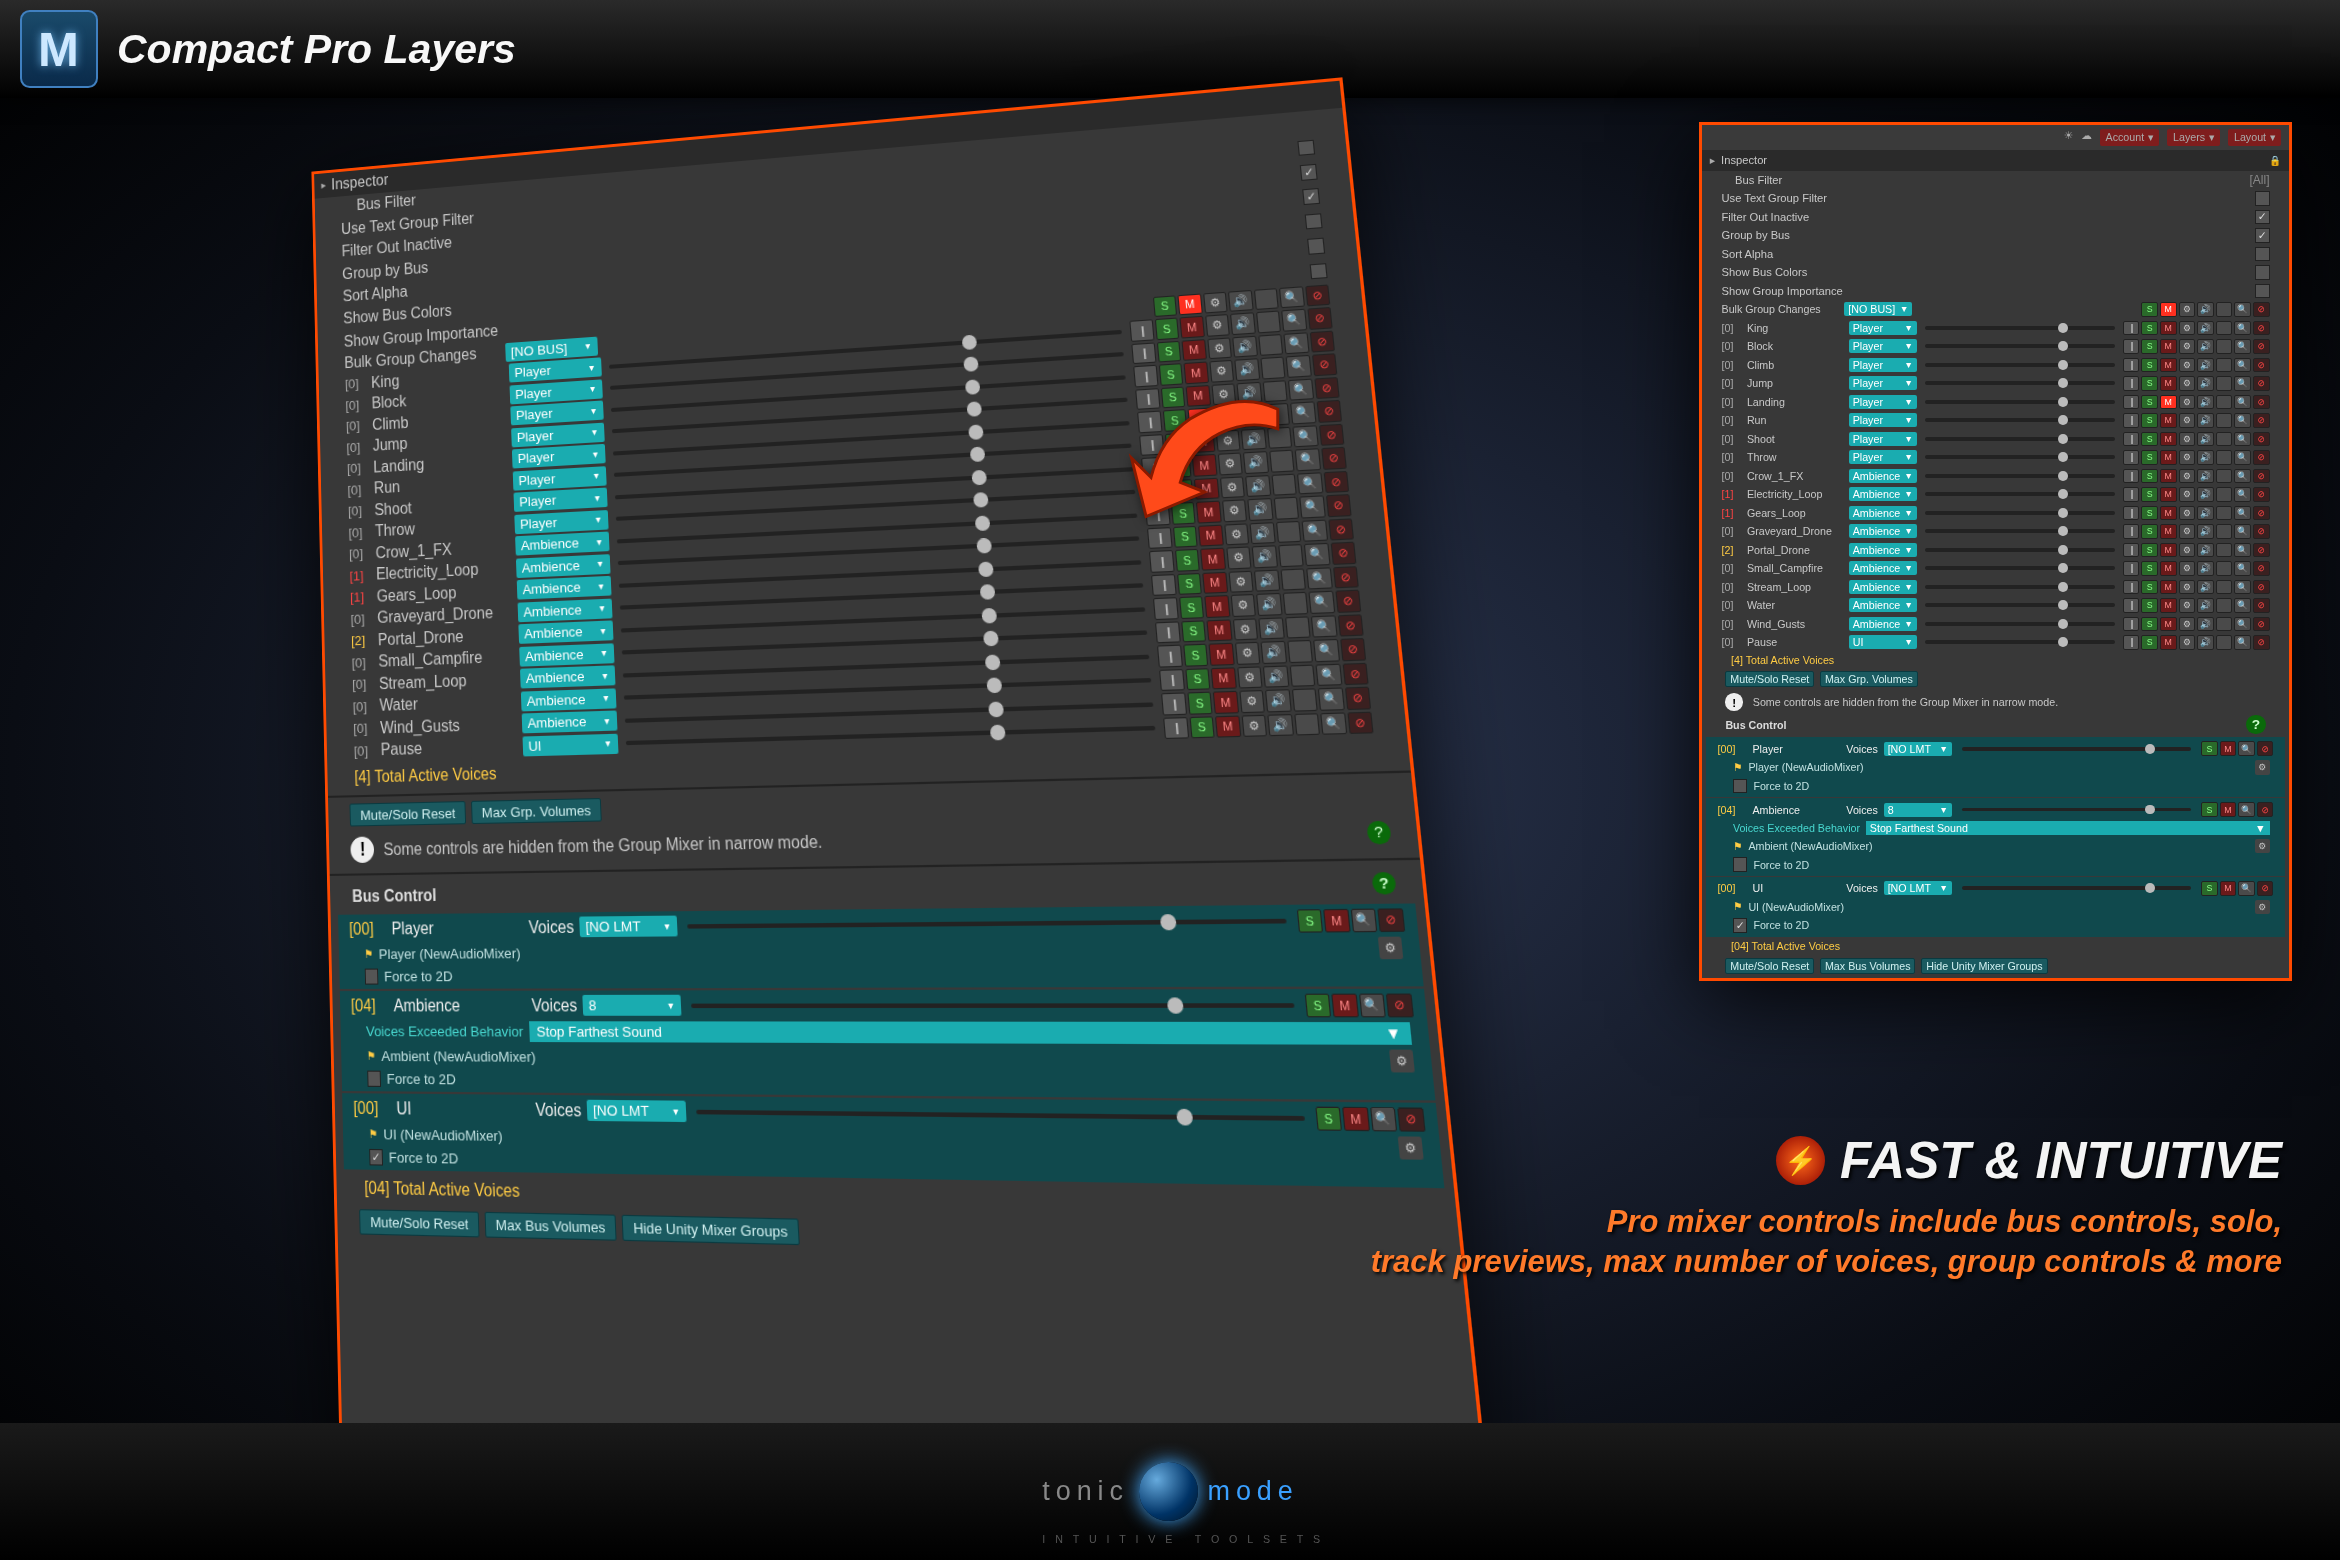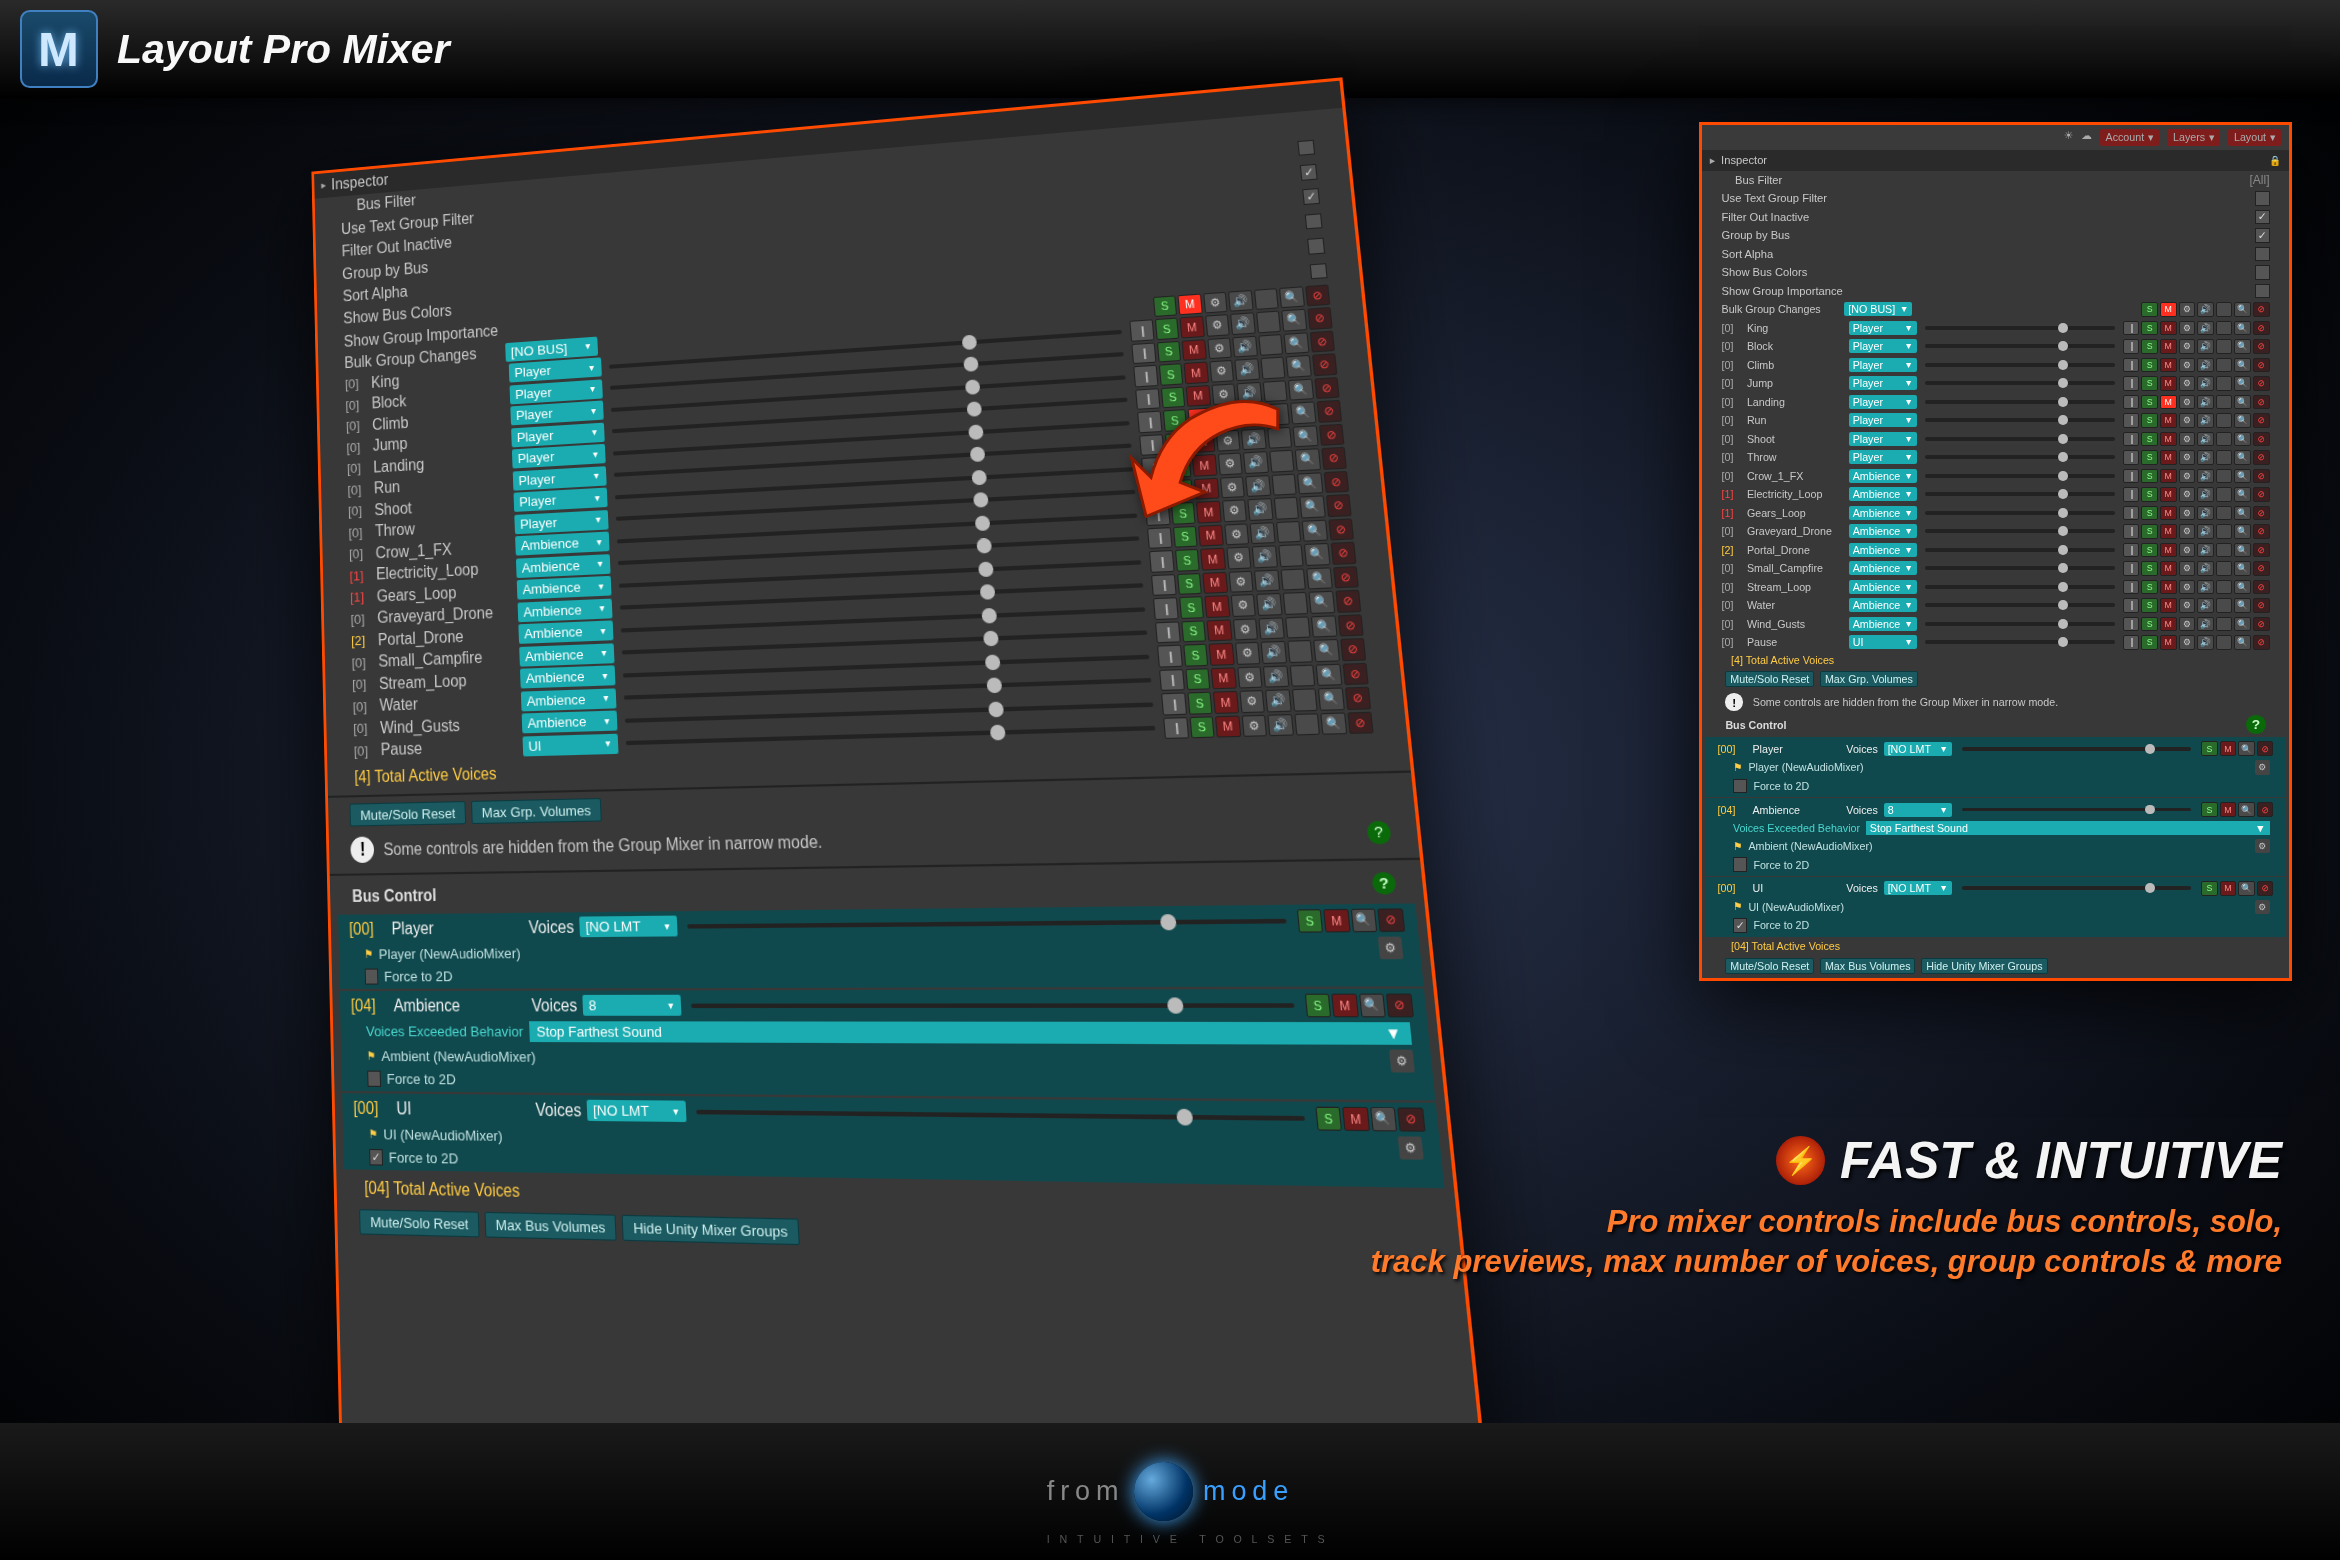--- a/index.html
+++ b/index.html
@@ -116,21 +116,21 @@
   .callout{position:absolute;pointer-events:none;}
   .callout svg{filter:drop-shadow(2.9px 2.9px 5.9px rgba(0,0,0,.6));}
 </style>
 </head>
 <body>
 
 <div class="titlebar">
   <div class="logo">
       <span>M</span>
     </div>
-  <h1>Layout Pro Mixer</h1>
+  <h1>Compact Pro Layers</h1>
 </div>
 
 <div class="panel big">
   <div class="hdr">
     <span class="arrow">▸</span>
     <span>Inspector</span>
   </div>
   <div class="optrow" style="padding-left:47px">
     <label>Bus Filter</label>
   </div>
@@ -1262,19 +1262,19 @@
 <div class="slogan">
   <div class="h">
     <span class="bolt">⚡</span>
     <h2>FAST &amp; INTUITIVE</h2>
   </div>
   <p id="slogan-body">Pro mixer controls include bus controls, solo,<br>track previews, max number of voices, group controls &amp; more</p>
 </div>
 
 <div class="bottombar">
   <div class="brand">
-    <span class="l">from</span>
+    <span class="l">tonic</span>
     <span class="orb"></span>
     <span class="r">mode</span>
     <span class="sub">INTUITIVE  TOOLSETS</span>
   </div>
 </div>
 
 
 </body></html>

